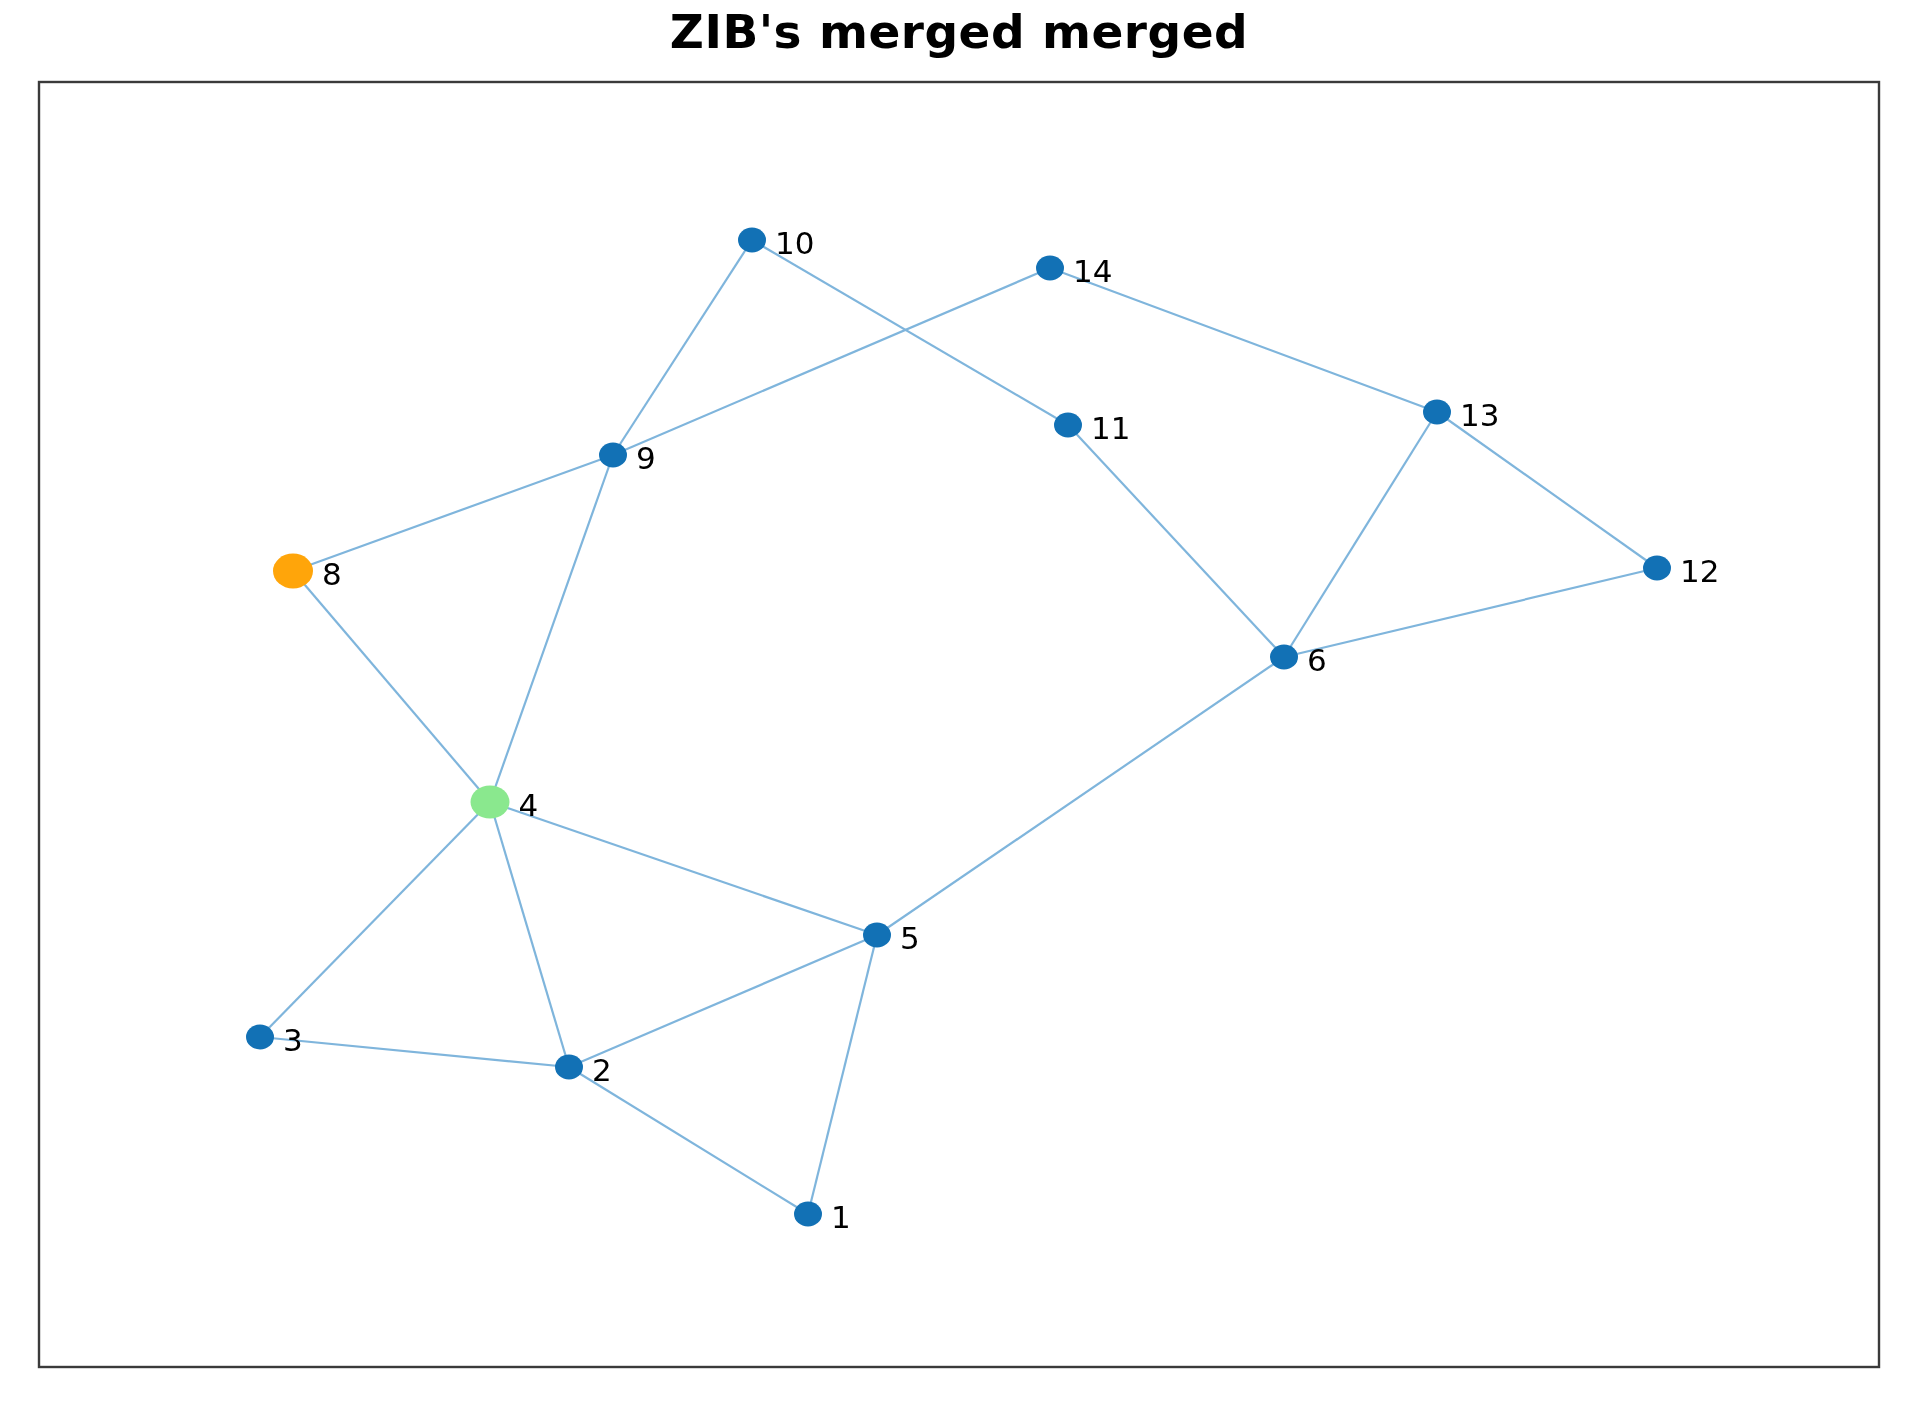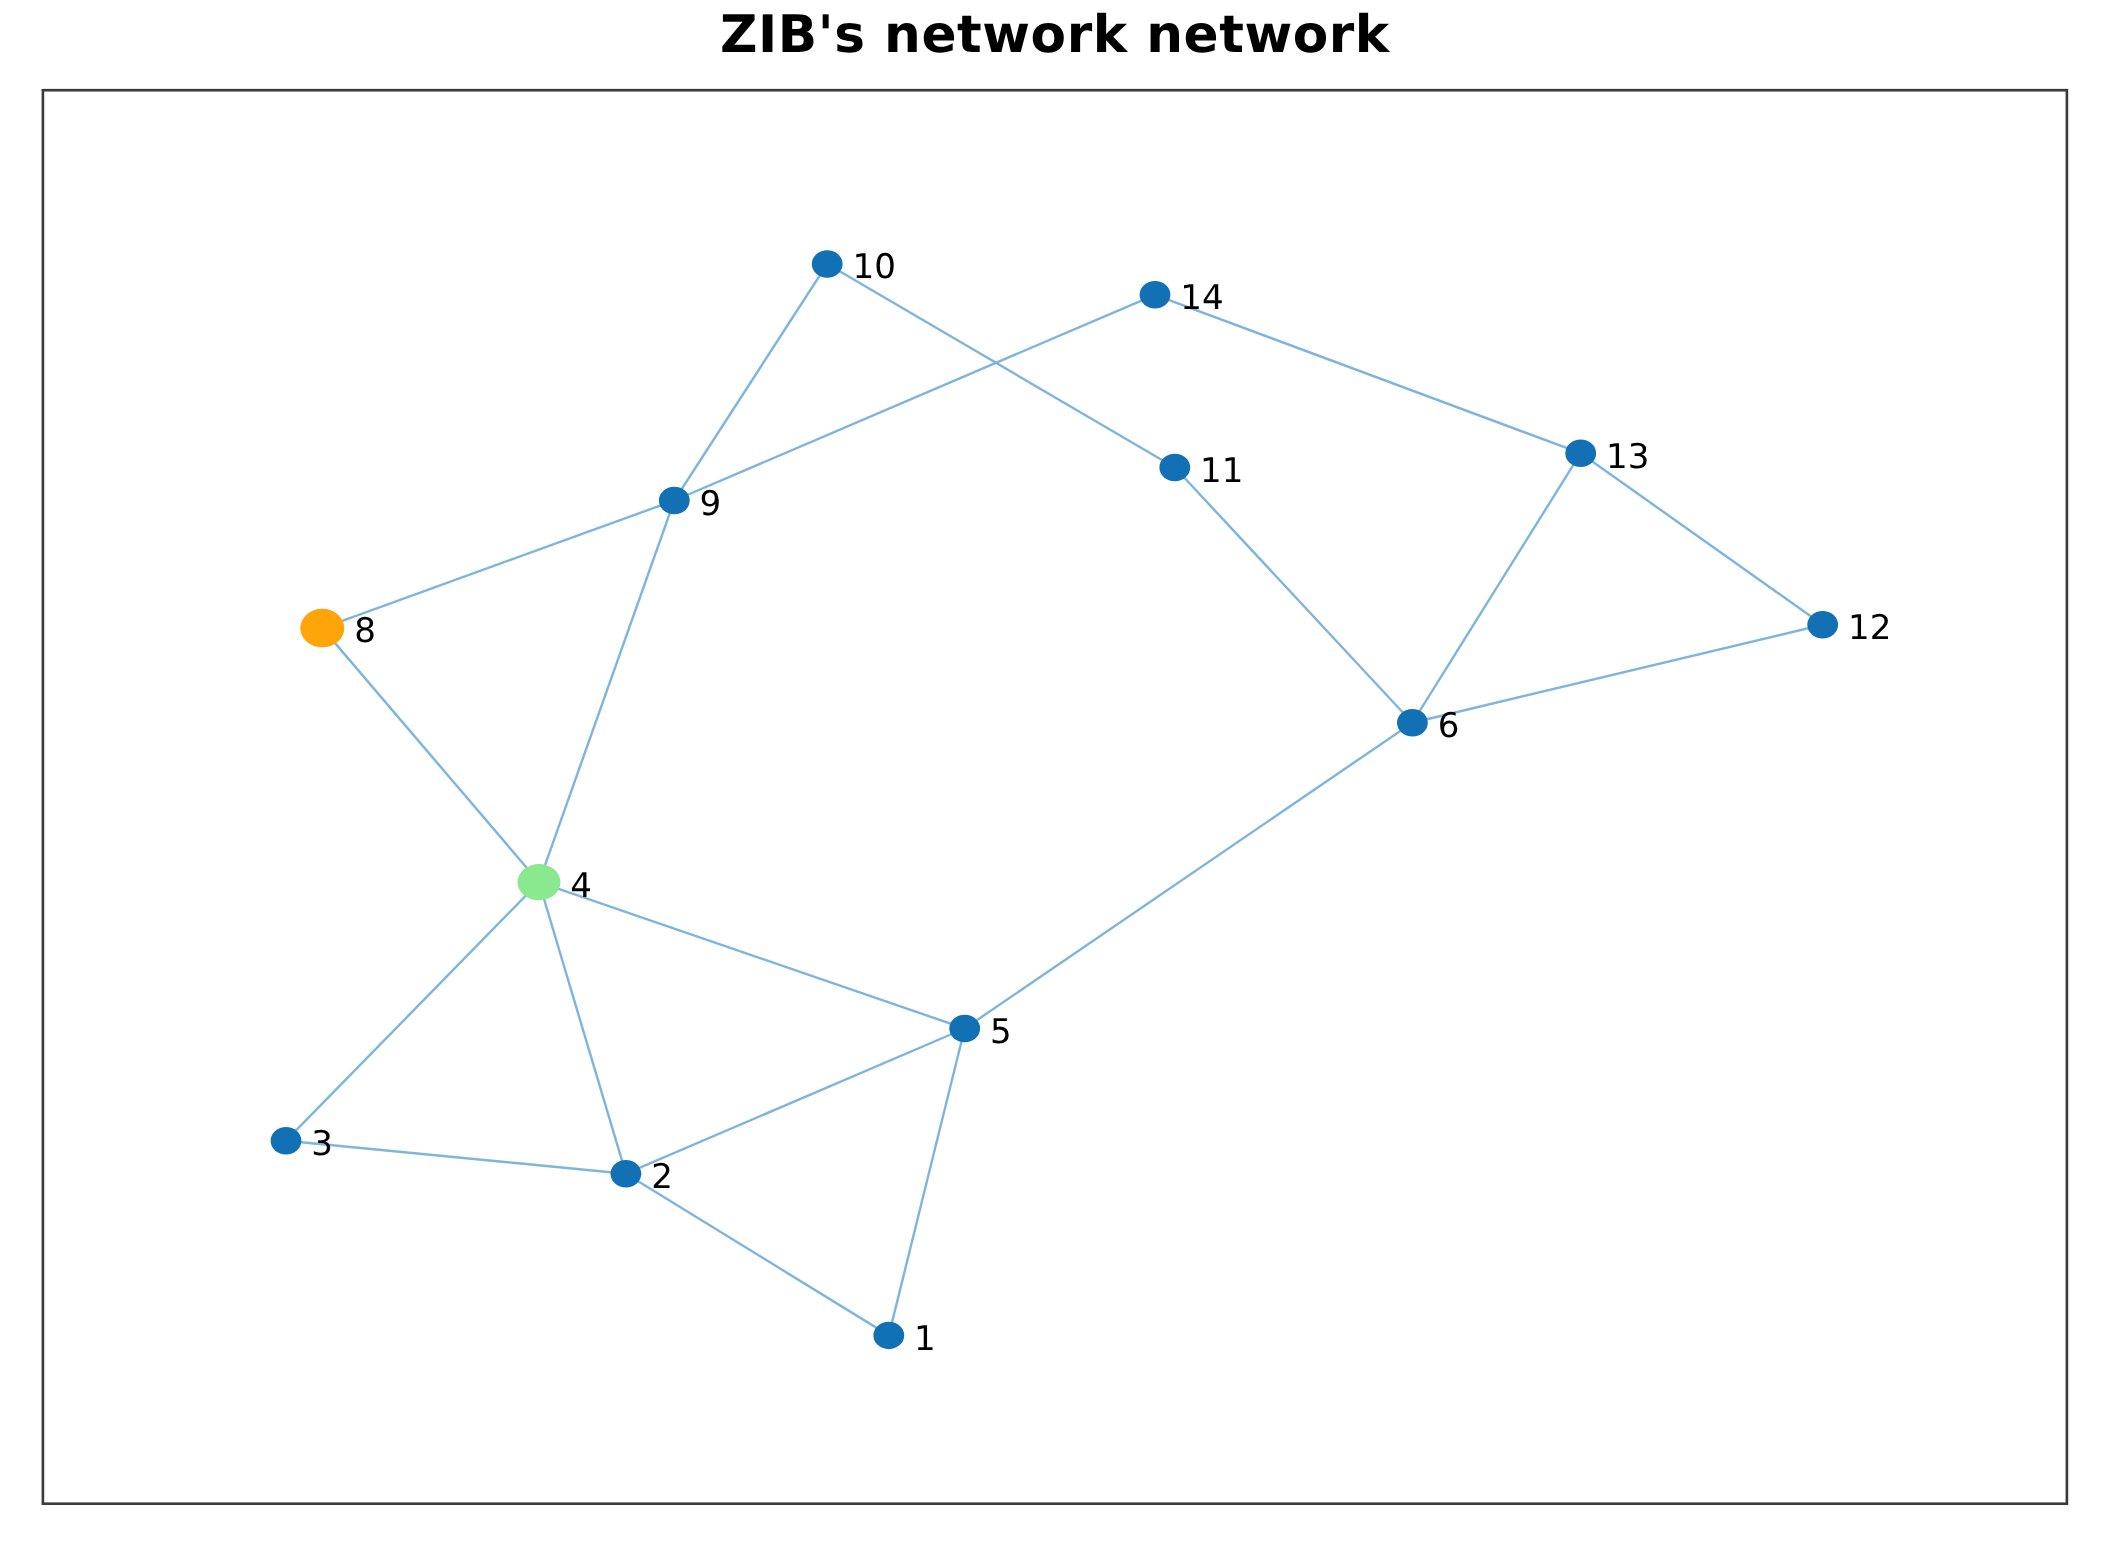--- a/index.html
+++ b/index.html
@@ -83,14 +83,14 @@
       <text x="900" y="938" dominant-baseline="central" fill="#000000" class="node-label">5</text>
       <text x="1307" y="660" dominant-baseline="central" fill="#000000" class="node-label">6</text>
       <text x="322" y="574" dominant-baseline="central" fill="#000000" class="node-label">8</text>
       <text x="636" y="458" dominant-baseline="central" fill="#000000" class="node-label">9</text>
       <text x="775" y="243" dominant-baseline="central" fill="#000000" class="node-label">10</text>
       <text x="1091" y="428" dominant-baseline="central" fill="#000000" class="node-label">11</text>
       <text x="1680" y="571" dominant-baseline="central" fill="#000000" class="node-label">12</text>
       <text x="1460" y="415" dominant-baseline="central" fill="#000000" class="node-label">13</text>
       <text x="1073" y="271" dominant-baseline="central" fill="#000000" class="node-label">14</text>
     </svg>
-  <div id="chart-title">ZIB's network network</div>
+  <div id="chart-title">ZIB's merged merged</div>
 </div>
 
 </body></html>

